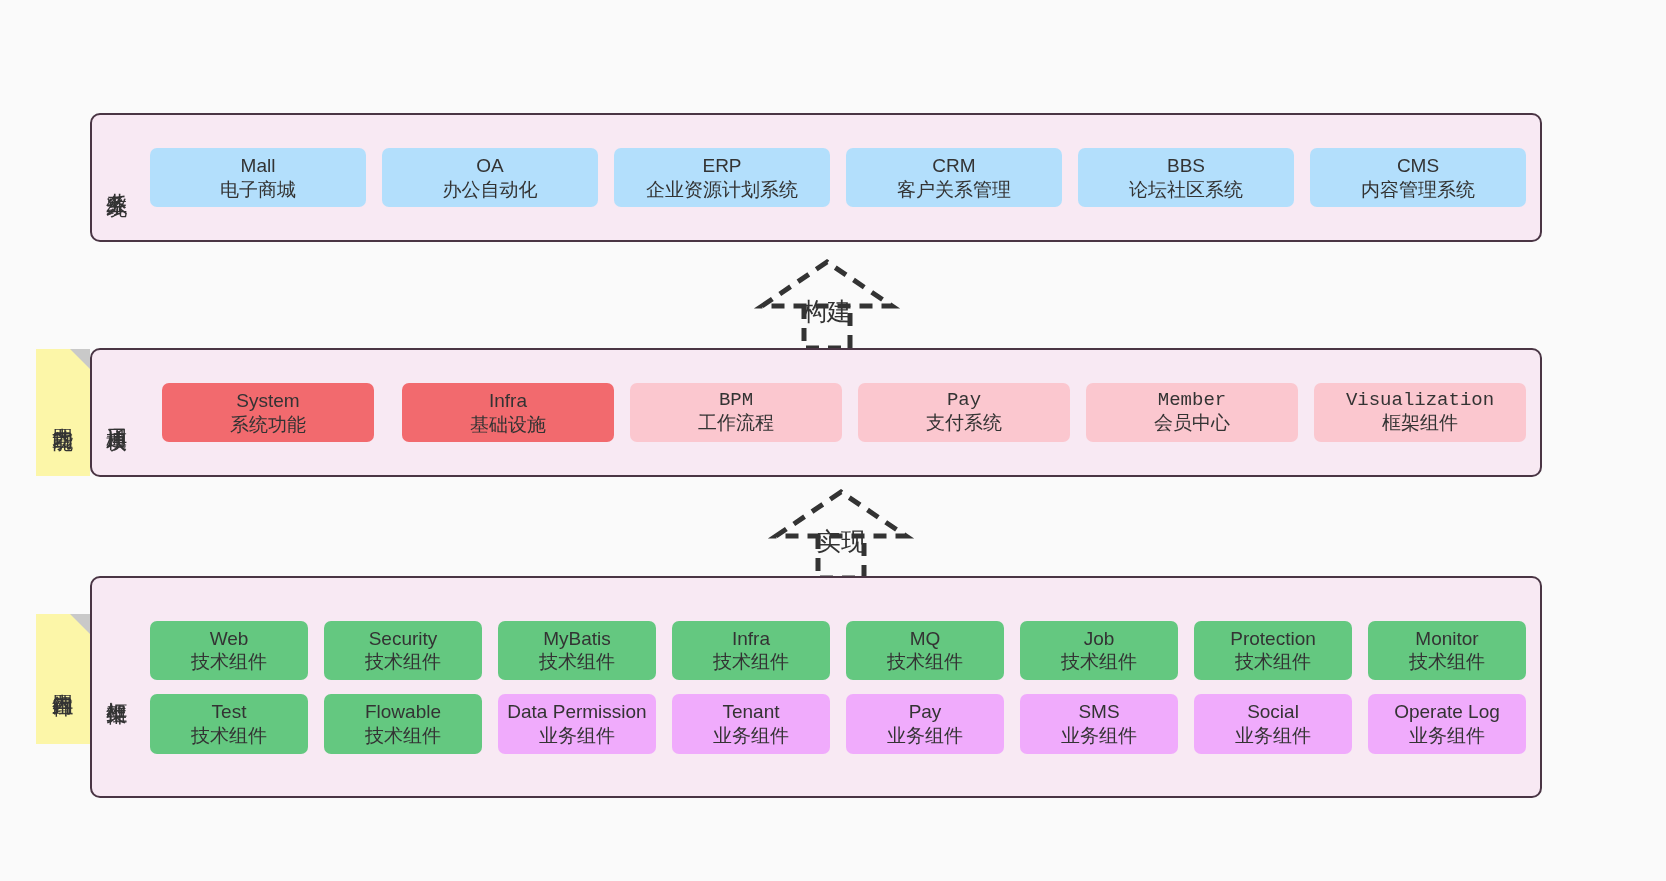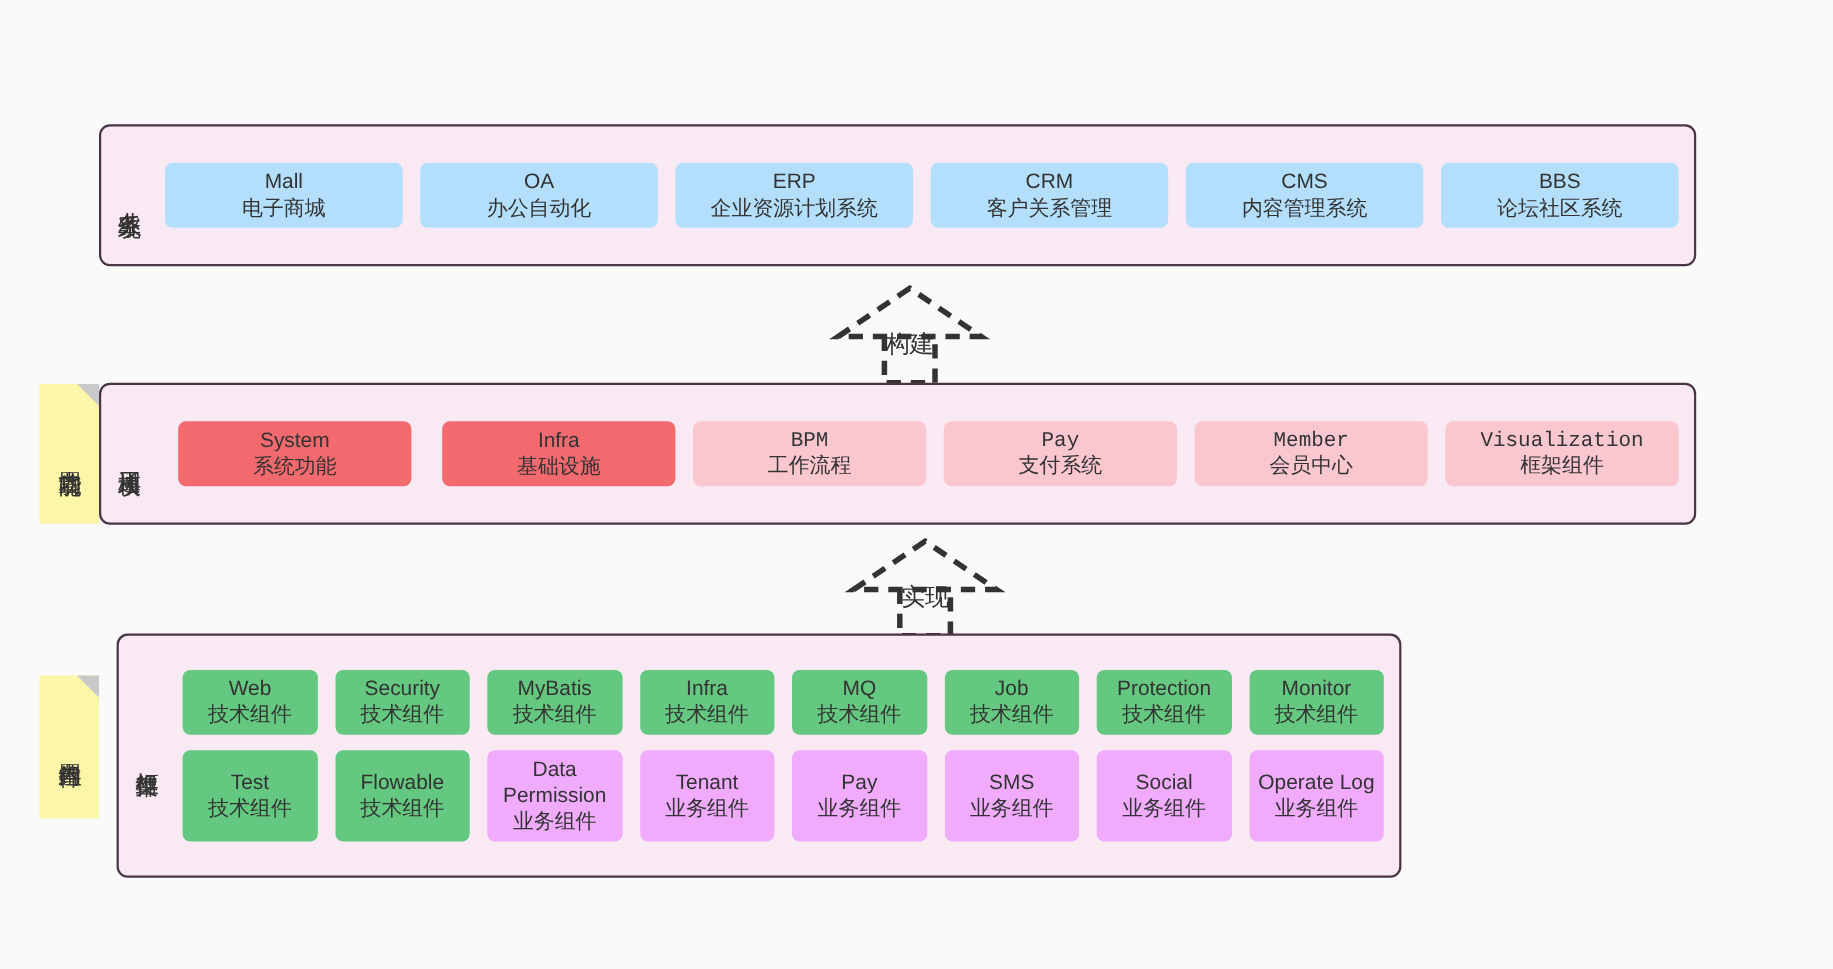--- a/index.html
+++ b/index.html
@@ -82,21 +82,21 @@
 
   .node.blue        { background: #b3dffc; }
   .node.red-strong  { background: #f26a6e; margin-left: 12px; }
   .node.red-soft    { background: #fbc7cf; font-family: Liberation Mono, monospace; }
   .node.green-strong{ background: #64c880; }
   .node.green-soft  { background: #f0abfc; }
 
   
   #layer-business  { left: 90px;  top: 113px; width: 1452px; height: 129px; }
   #layer-common    { left: 90px;  top: 348px; width: 1452px; height: 129px; }
-  #layer-framework { left: 106px;  top: 576px; width: 1168px; height: 222px; }
+  #layer-framework { left: 90px;  top: 576px; width: 1452px; height: 222px; }
 
   #layer-framework .layer-title { font-size: 21px; }
 
   
   .note {
     position: absolute;
     box-sizing: border-box;
     width: 54px;
     background: #fcf6a8;
     color: #333333;
@@ -129,21 +129,21 @@
     width: 150px;
     height: 92px;
   }
   .arrow svg { display: block; overflow: visible; }
   .arrow .arrow-label {
     position: absolute;
     left: 0;
     right: 0;
     bottom: 22px;
     text-align: center;
-    font-size: 22px;
+    font-size: 25px;
     color: #333333;
     pointer-events: none;
   }
   #arrow-build   { left: 752px; top: 258px; }
   #arrow-realize { left: 766px; top: 488px; }
 </style>
 </head>
 <body>
 
 <div class="canvas">
@@ -162,26 +162,26 @@
         </div>
         <div class="node blue">
           <span class="en">ERP</span>
           <span class="cn">企业资源计划系统</span>
         </div>
         <div class="node blue">
           <span class="en">CRM</span>
           <span class="cn">客户关系管理</span>
         </div>
         <div class="node blue">
+          <span class="en">BBS</span>
+          <span class="cn">论坛社区系统</span>
+        </div>
+        <div class="node blue">
           <span class="en">CMS</span>
           <span class="cn">内容管理系统</span>
-        </div>
-        <div class="node blue">
-          <span class="en">BBS</span>
-          <span class="cn">论坛社区系统</span>
         </div>
       </div>
     </div>
   </div>
 
   <div class="arrow" id="arrow-build">
     <svg width="150" height="92" viewBox="0 0 150 92">
       <path d="M75 4 L10 48 L140 48 Z" fill="none" stroke="#333333" stroke-width="5" stroke-dasharray="13 9" stroke-linecap="butt"></path>
       <path d="M52 48 L52 90 L98 90 L98 48" fill="none" stroke="#333333" stroke-width="5" stroke-dasharray="13 9" stroke-linecap="butt"></path>
     </svg>

